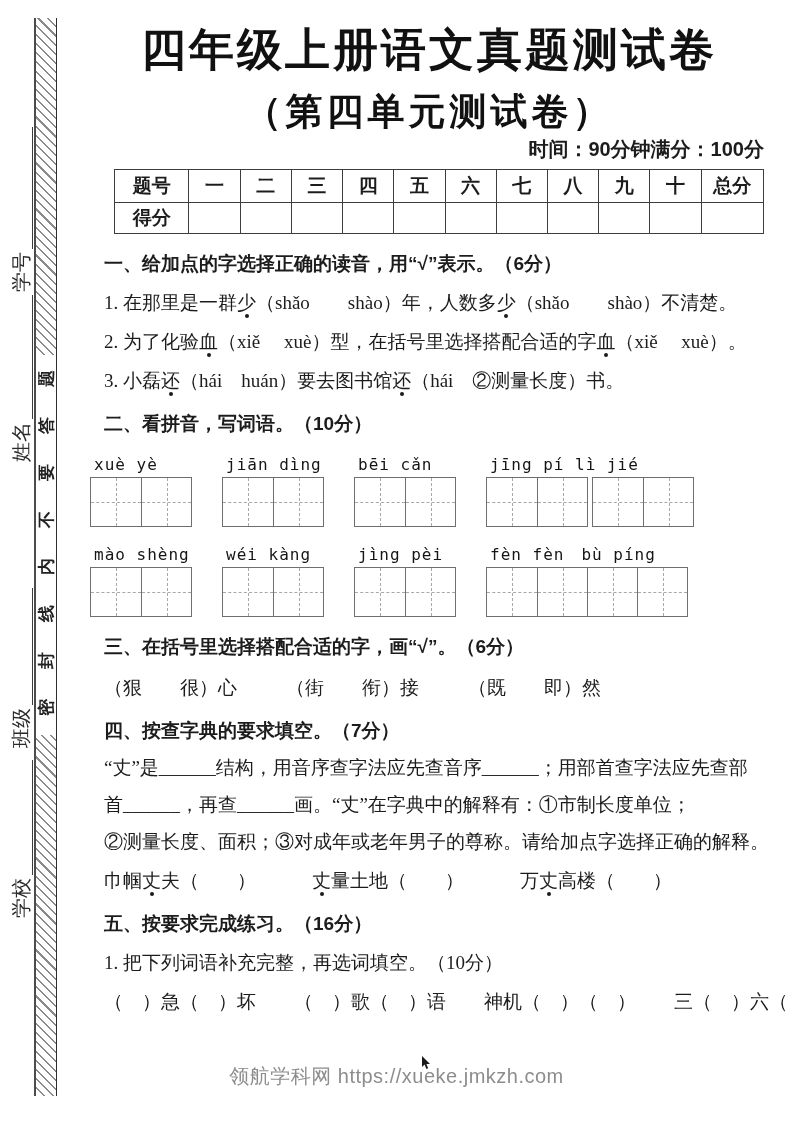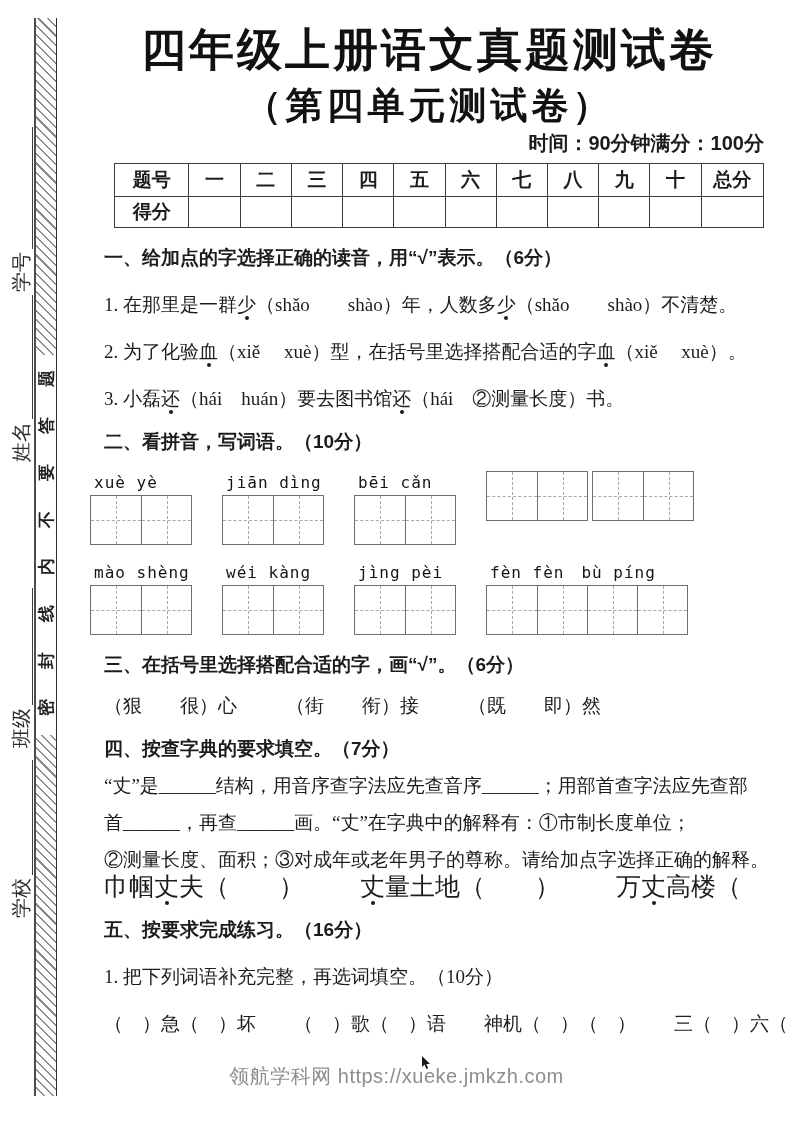--- a/index.html
+++ b/index.html
@@ -22,35 +22,35 @@
   .lbl-line{flex:1;height:22px;border-bottom:1.5px solid #3c3c3c;margin-left:3px;}
   .sl-1{top:292px;width:165px;}
   .sl-2{top:462px;width:167px;}
   .sl-3{top:748px;width:160px;}
   .sl-4{top:918px;width:158px;}
 
   
   main{position:absolute;left:90px;top:0;width:678px;}
   .paper-title{margin:22px 0 0 0;text-align:center;font-family:"Liberation Sans","DejaVu Sans",sans-serif;
                font-size:45px;font-weight:900;letter-spacing:3px;line-height:55px;color:#111;}
-  .paper-subtitle{margin:6px 0 0 0;text-align:center;font-family:"Liberation Sans","DejaVu Sans",sans-serif;
+  .paper-subtitle{margin:12px 0 0 0;text-align:center;font-family:"Liberation Sans","DejaVu Sans",sans-serif;
                   font-size:37px;font-weight:800;letter-spacing:4px;line-height:46px;color:#111;}
   .time-info{margin-top:1px;text-align:right;padding-right:4px;font-size:20px;font-weight:600;
              font-family:"Liberation Sans","DejaVu Sans",sans-serif;}
 
   .score-table{margin:6px 0 0 24px;border-collapse:collapse;table-layout:fixed;width:650px;border-radius:8px;}
   .score-table td{border:1.5px solid #3d3d3d;text-align:center;font-size:19px;height:33px;
                   width:51px;padding:0;font-weight:600;}
   .score-table td.first-col{width:74px;}
   .score-table td:last-child{width:62px;}
   .score-table tr:nth-child(2) td{height:31px;}
 
   .q-heading{margin-top:16px;padding-left:14px;font-family:"Liberation Sans","DejaVu Sans",sans-serif;
              font-weight:800;font-size:19px;line-height:27px;white-space:nowrap;}
-  .q-line{margin-top:20px;padding-left:14px;font-size:19px;line-height:27px;white-space:nowrap;}
+  .q-line{margin-top:12px;padding-left:14px;font-size:19px;line-height:27px;white-space:nowrap;}
   .para{margin-top:10px;}
 
   .dot{position:relative;}
   .dot::after{content:"";position:absolute;left:50%;bottom:-5px;transform:translateX(-50%);
               width:4px;height:4px;border-radius:50%;background:#1c1c1c;}
 
   
   .grid-row{display:flex;margin-top:16px;padding-left:0;}
   .pinyin-group{width:100px;margin-right:32px;}
   .pinyin-group.w4{width:204px;margin-right:0;}
@@ -59,21 +59,21 @@
   .boxes{display:flex;}
   .box{display:flex;border:1.5px solid #6f6f6f;}
   .box + .box{margin-left:4px;}
   .cell{position:relative;width:50px;height:48px;}
   .cell + .cell{border-left:1px solid #6f6f6f;}
   .cell::before{content:"";position:absolute;left:50%;top:0;bottom:0;border-left:1px dashed #a8a8a8;}
   .cell::after{content:"";position:absolute;top:50%;left:0;right:0;border-top:1px dashed #a8a8a8;}
 
   .choice-row{display:flex;margin-top:14px;padding-left:14px;font-size:19px;line-height:27px;}
   .choice-row span{width:182px;white-space:nowrap;}
-  .dot-row{display:flex;padding-left:14px;font-size:25px;line-height:27px;}
+  .dot-row{display:flex;margin-top:12px;padding-left:14px;font-size:19px;line-height:27px;}
   .dot-group{margin-right:56px;white-space:nowrap;}
 
   
   .site-footer{position:absolute;left:0;right:0;top:1063px;text-align:center;
                font-family:Liberation Sans, sans-serif;font-size:20px;
                color:#8d8d8d;letter-spacing:0.5px;}
   .cursor{position:absolute;left:421px;top:1056px;}
 </style>
 </head>
 <body>
@@ -179,20 +179,21 @@
         <div class="pinyin-group">
           <div class="pinyin-label">bēi cǎn</div>
           <div class="boxes">
             <div class="box">
               <div class="cell"></div>
               <div class="cell"></div>
             </div>
           </div>
         </div>
         <div class="pinyin-group w4">
+          <div class="pinyin-label">jīng pí lì jié</div>
           <div class="boxes">
             <div class="box">
               <div class="cell"></div>
               <div class="cell"></div>
             </div>
             <div class="box">
               <div class="cell"></div>
               <div class="cell"></div>
             </div>
           </div>

